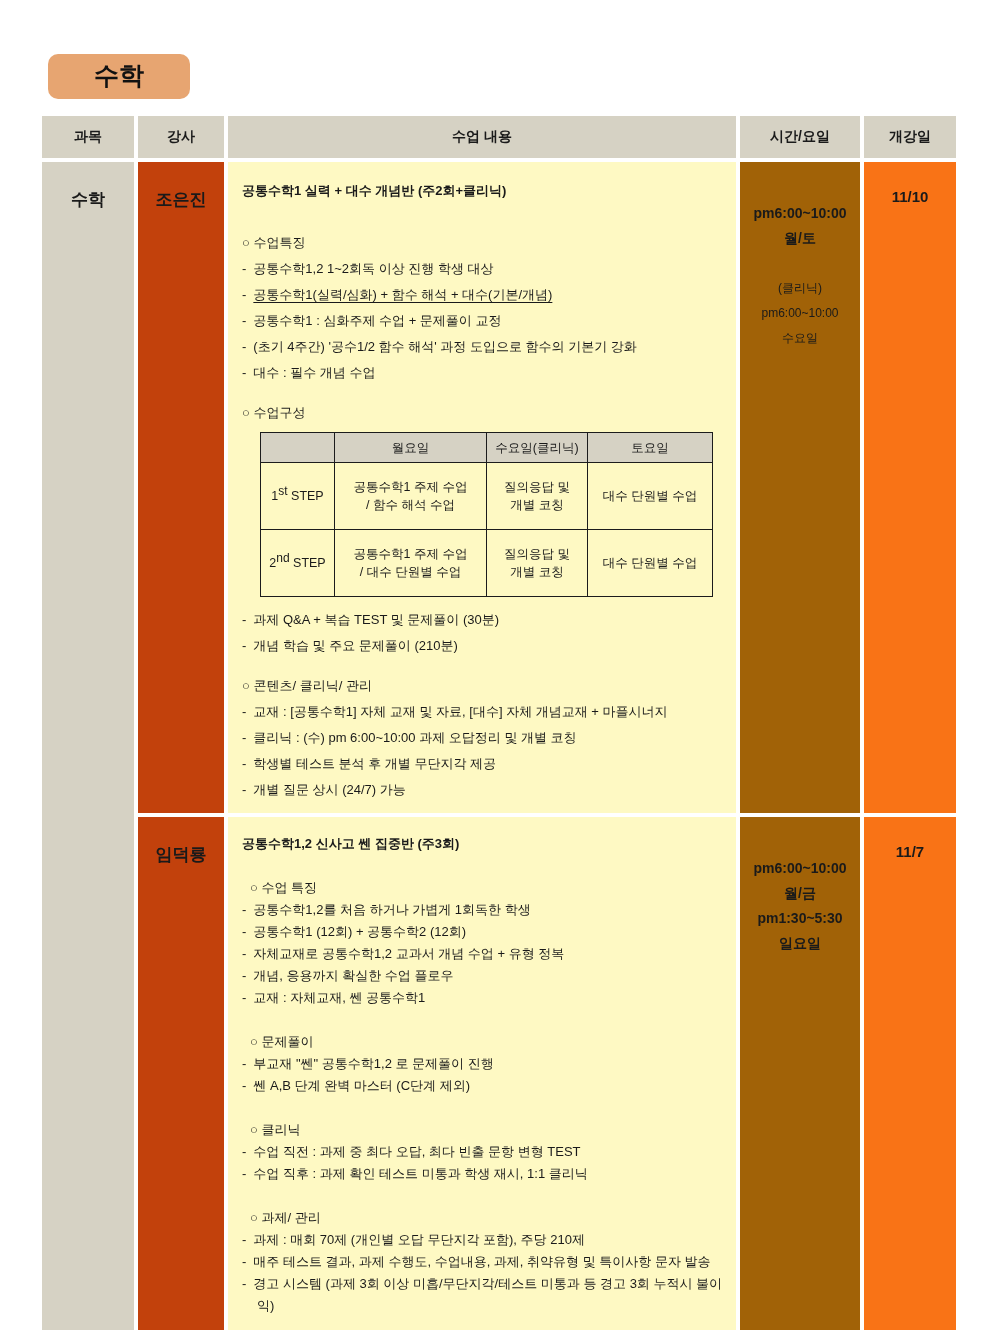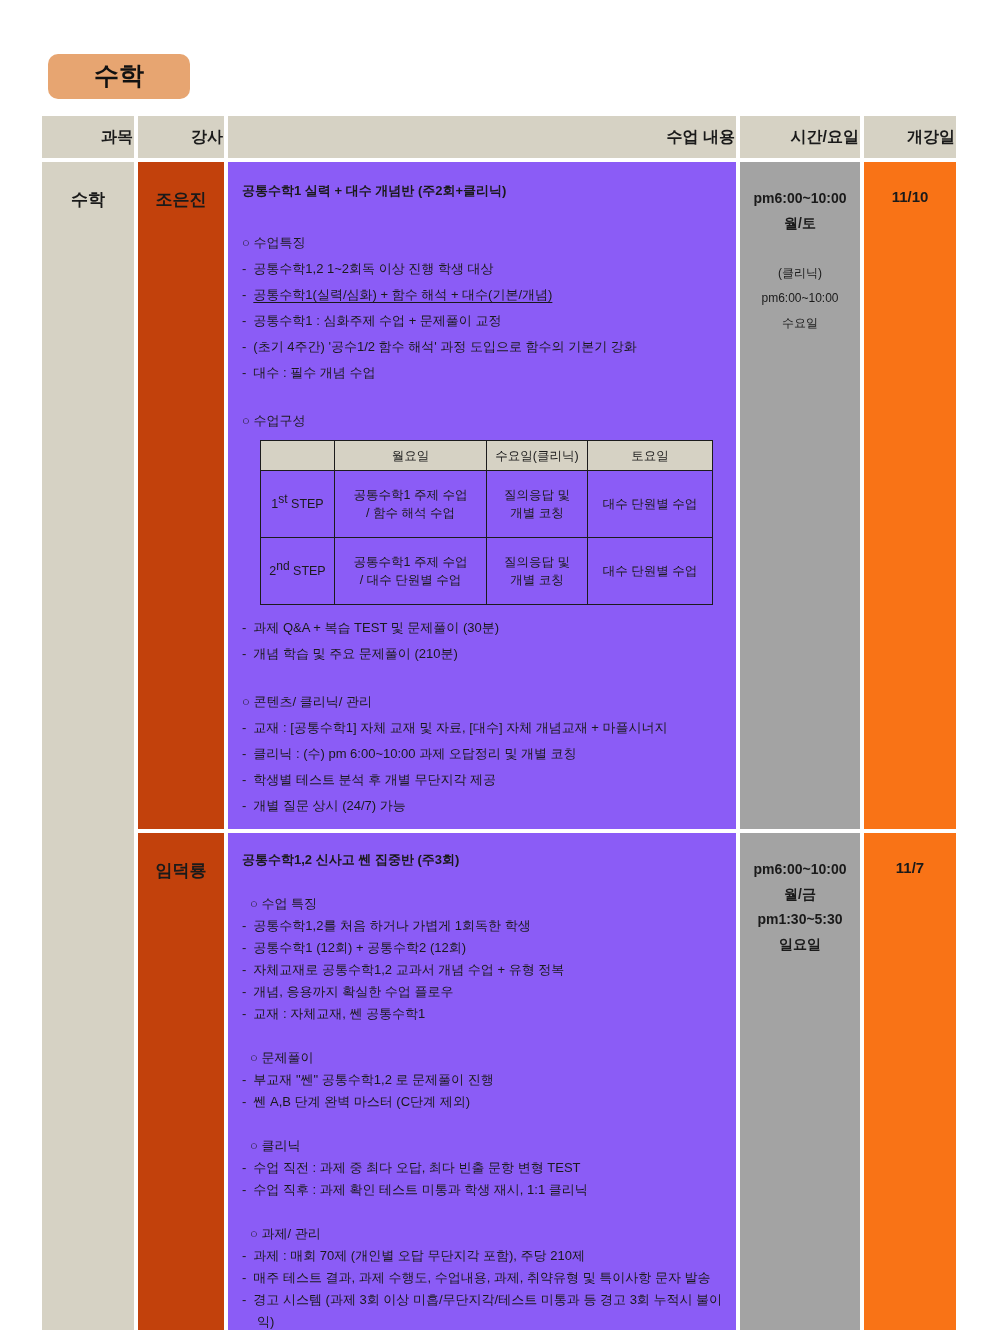--- a/index.html
+++ b/index.html
@@ -22,69 +22,69 @@
   }
   table.main {
     margin: 13px 0 0 38px;
     border-spacing: 4px;
     border-collapse: separate;
     table-layout: fixed;
   }
   table.main th {
     background: #d6d2c4;
     height: 40px;
-    font-size: 16px;
-    font-weight: bold;
-    text-align: right;
+    font-size: 14px;
+    font-weight: bold;
+    text-align: center;
     vertical-align: middle;
   }
   td.subject {
     background: #d6d2c4;
     vertical-align: top;
     text-align: center;
     font-weight: bold;
     font-size: 17px;
     padding-top: 26px;
   }
   td.instructor {
     background: #c2410c;
     vertical-align: top;
     text-align: center;
     font-weight: bold;
     font-size: 17px;
     padding-top: 26px;
     margin-top: 16px;
   }
   td.content {
-    background: #8b5cf6;
+    background: #fef9c3;
     vertical-align: top;
     padding: 16px 12px 10px 14px;
     font-size: 13px;
   }
   td.time {
-    background: #a3a3a3;
-    vertical-align: top;
-    text-align: center;
-    padding-top: 24px;
+    background: #a16207;
+    vertical-align: top;
+    text-align: center;
+    padding-top: 39px;
     font-size: 13.5px;
   }
   td.start {
     background: #f97316;
     vertical-align: top;
     text-align: center;
     padding-top: 26px;
     font-weight: bold;
     font-size: 15px;
   }
   .r1 .flow { line-height: 26px; }
   .r2 .flow { line-height: 22px; }
   .c-title { font-weight: bold; }
   .r1 .c-title { margin-bottom: 26px; }
   .r2 .c-title { margin-bottom: 22px; }
-  .sec { margin-top: 22px; }
+  .sec { margin-top: 14px; }
   .r2 .sec { margin-top: 22px; margin-left: 8px; }
   ul.bullets { list-style: none; margin: 0; padding: 0; }
   ul.bullets li { padding-left: 15px; text-indent: -15px; }
   .dash { margin-right: 7px; }
   .u { text-decoration: underline; text-underline-offset: 3px; }
   table.inner {
     border-collapse: collapse;
     margin: 6px 0 10px 18px;
     table-layout: fixed;
   }

